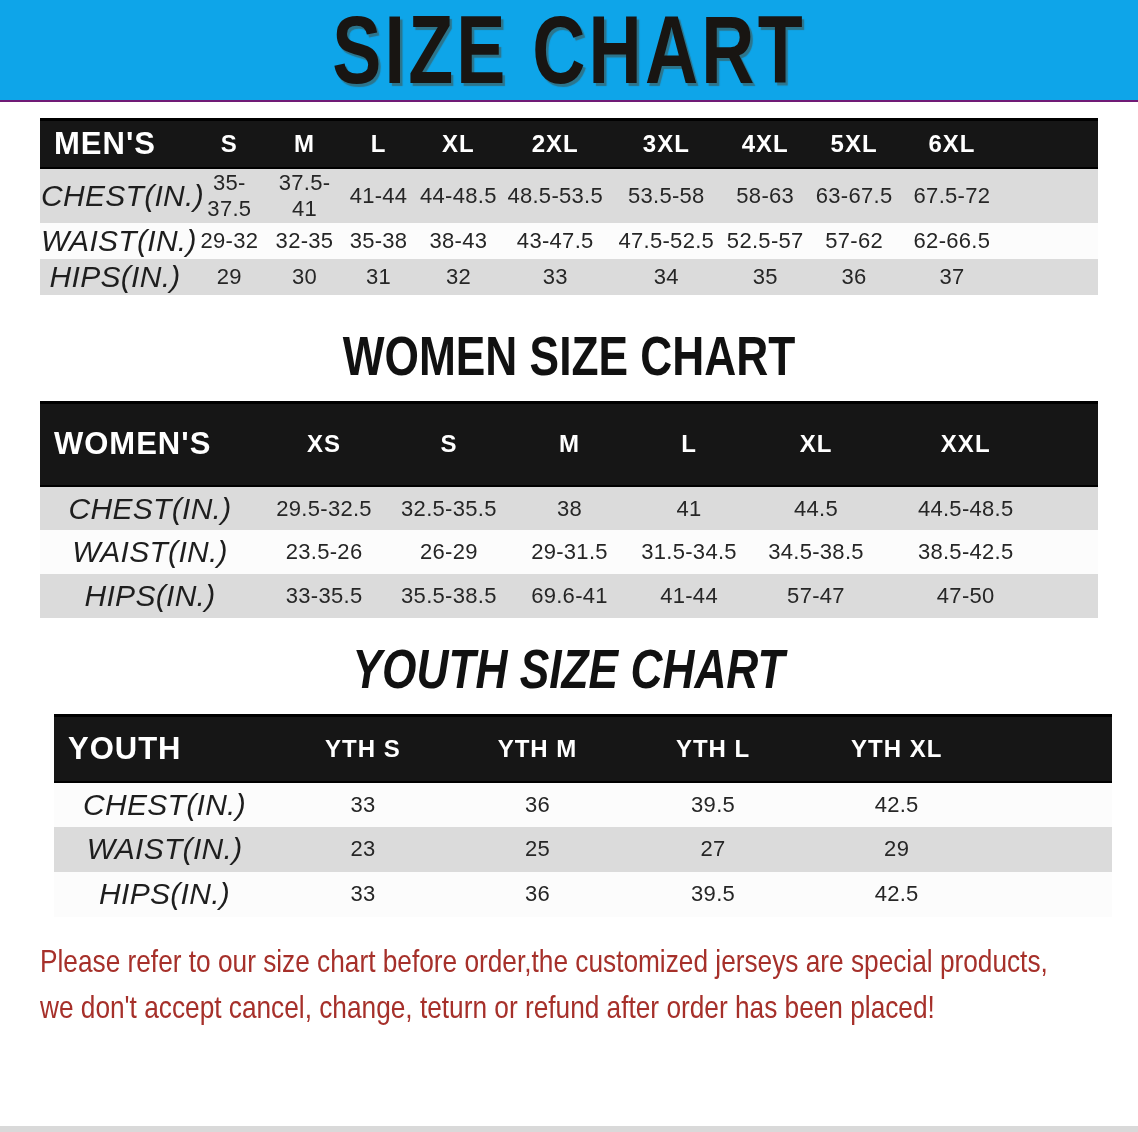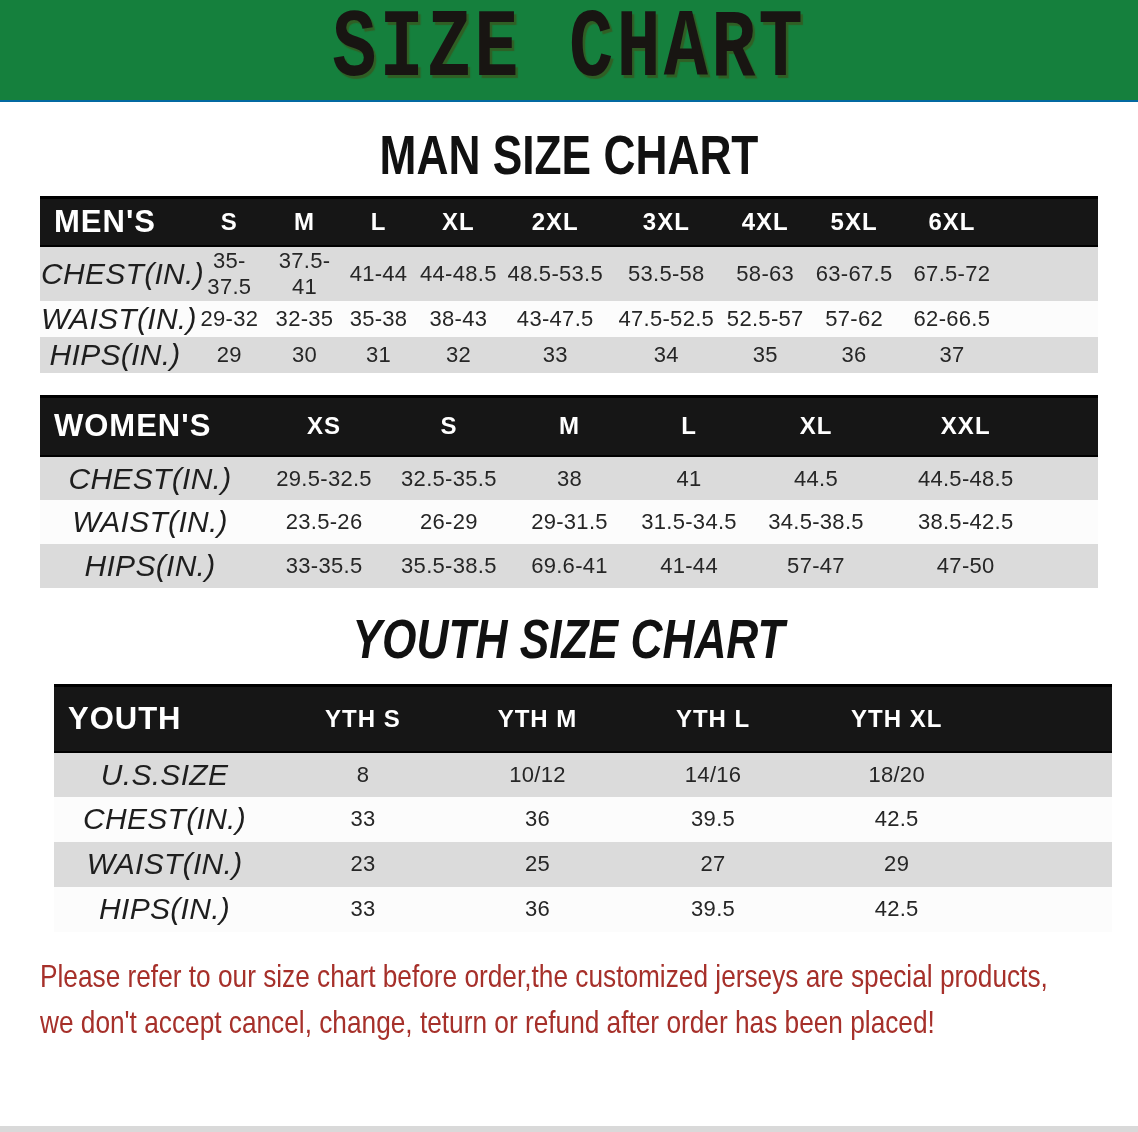--- a/index.html
+++ b/index.html
@@ -7,25 +7,24 @@
     width:1138px;height:1132px;
     background:#ffffff;
     font-family:"Liberation Sans", sans-serif;
     position:relative;overflow:hidden;
   }
   .page{width:1138px;height:1132px;position:relative;}
 
   
   .banner{
     width:100%;height:102px;
-    background:#15803d;
+    background:#0ea5e9;
     display:flex;align-items:center;justify-content:center;
-    border-bottom:2px solid #0369a1;
+    border-bottom:2px solid #701a75;
     box-sizing:border-box;
-    font-family:Liberation Mono, monospace;
   }
   .banner-title{
     display:inline-block;
     font-size:92px;font-weight:800;line-height:1;
     letter-spacing:4px;color:#181512;
     transform:scale(0.80,1.04);transform-origin:center;
     text-shadow:3px 3px 1px rgba(90,45,0,0.40);
     white-space:nowrap;
   }
 
@@ -67,21 +66,21 @@
   .size-table td{
     text-align:center;vertical-align:middle;
     font-size:22px;color:#262626;letter-spacing:0.3px;
   }
   .size-table td.row-label{font-size:30px;color:#1e1e1e;font-style:italic;}
   .r-gray{background:#DBDBDB;}
   .r-white{background:#FCFCFC;}
 
   .t-men thead tr{height:48px;}
   .t-men tbody tr{height:35px;}
-  .t-women thead tr{height:60px;}
+  .t-women thead tr{height:84px;}
   .t-women tbody tr{height:44px;}
   .t-youth thead tr{height:66px;}
   .t-youth tbody tr{height:45px;}
 
   
   .footnote{
     margin:24px 0 0 40px;
     color:#A6302A;
     line-height:41px;
   }
@@ -98,23 +97,20 @@
 </style>
 </head>
 <body>
 
 <div class="page">
 
   <div class="banner">
     <span class="banner-title">SIZE CHART</span>
   </div>
 
-  <div class="section-title st-man">
-    <span class="cond">MAN SIZE CHART</span>
-  </div>
   <div class="tbl-wrap-men">
     <table class="size-table t-men">
       <colgroup>
         <col style="width:14.2%">
           <col style="width:7.4%">
           <col style="width:6.8%">
         <col style="width:7.2%">
           <col style="width:7.9%">
           <col style="width:10.4%">
         <col style="width:10.6%">
@@ -175,20 +171,23 @@
             <td class="cell">34</td>
             <td class="cell">35</td>
             <td class="cell">36</td>
             <td class="cell">37</td>
             <td class="spacer"></td>
           </tr>
         </tbody>
     </table>
   </div>
 
+  <div class="section-title st-women">
+    <span class="cond">WOMEN SIZE CHART</span>
+  </div>
   <div class="tbl-wrap-women">
     <table class="size-table t-women">
       <colgroup>
         <col style="width:20.8%">
           <col style="width:12.1%">
           <col style="width:11.5%">
         <col style="width:11.3%">
           <col style="width:11.3%">
           <col style="width:12.7%">
         <col style="width:15.6%">
@@ -258,28 +257,20 @@
           <tr>
             <th class="corner">YOUTH</th>
             <th class="size-col">YTH S</th>
             <th class="size-col">YTH M</th>
             <th class="size-col">YTH L</th>
             <th class="size-col">YTH XL</th>
             <th class="spacer"></th>
           </tr>
         </thead>
       <tbody>
-          <tr class="r-gray">
-            <td class="row-label">U.S.SIZE</td>
-            <td class="cell">8</td>
-            <td class="cell">10/12</td>
-            <td class="cell">14/16</td>
-            <td class="cell">18/20</td>
-            <td class="spacer"></td>
-          </tr>
           <tr class="r-white">
             <td class="row-label">CHEST(IN.)</td>
             <td class="cell">33</td>
             <td class="cell">36</td>
             <td class="cell">39.5</td>
             <td class="cell">42.5</td>
             <td class="spacer"></td>
           </tr>
           <tr class="r-gray">
             <td class="row-label">WAIST(IN.)</td>

